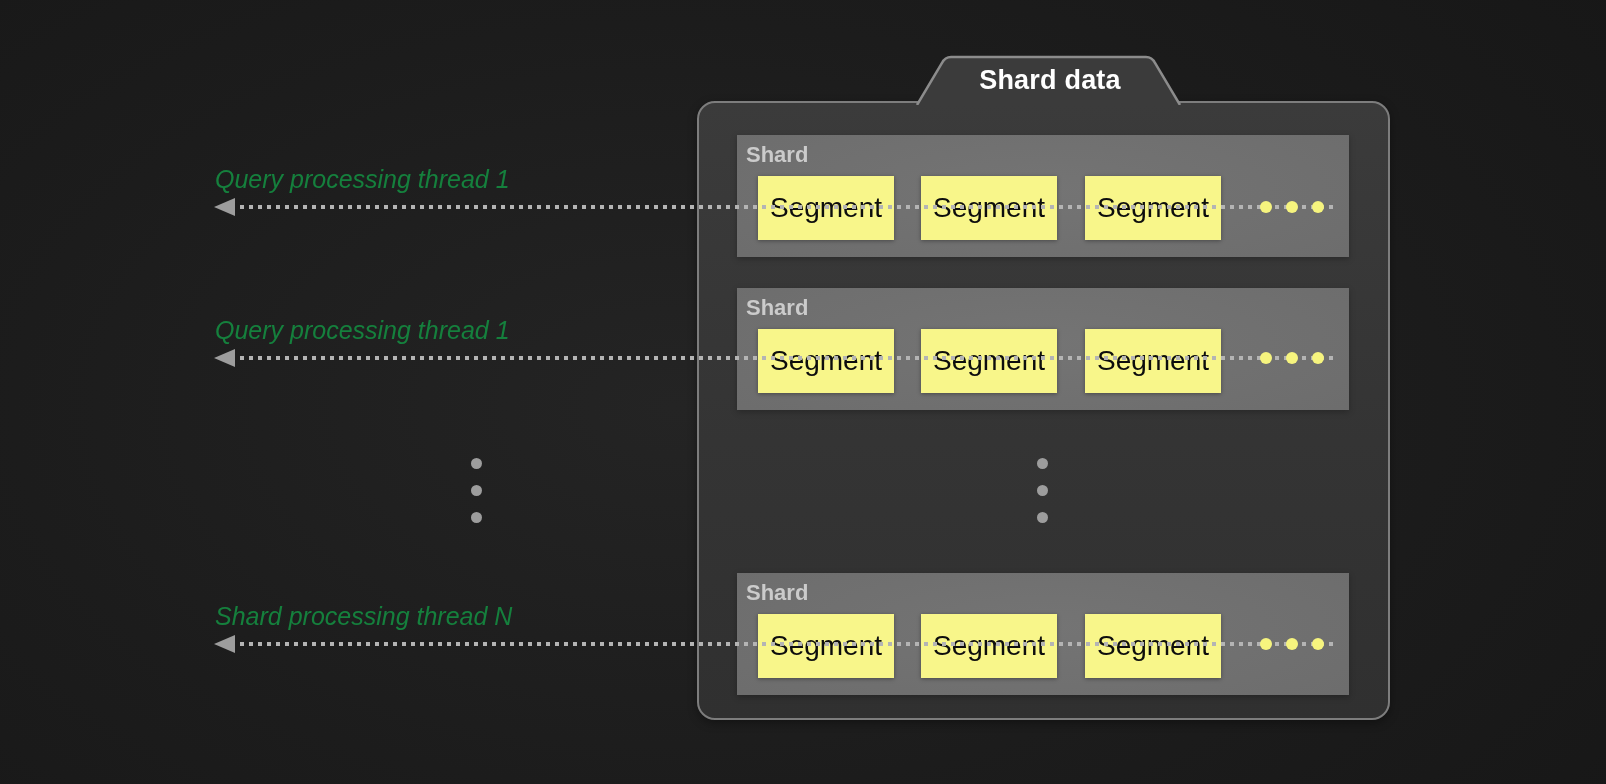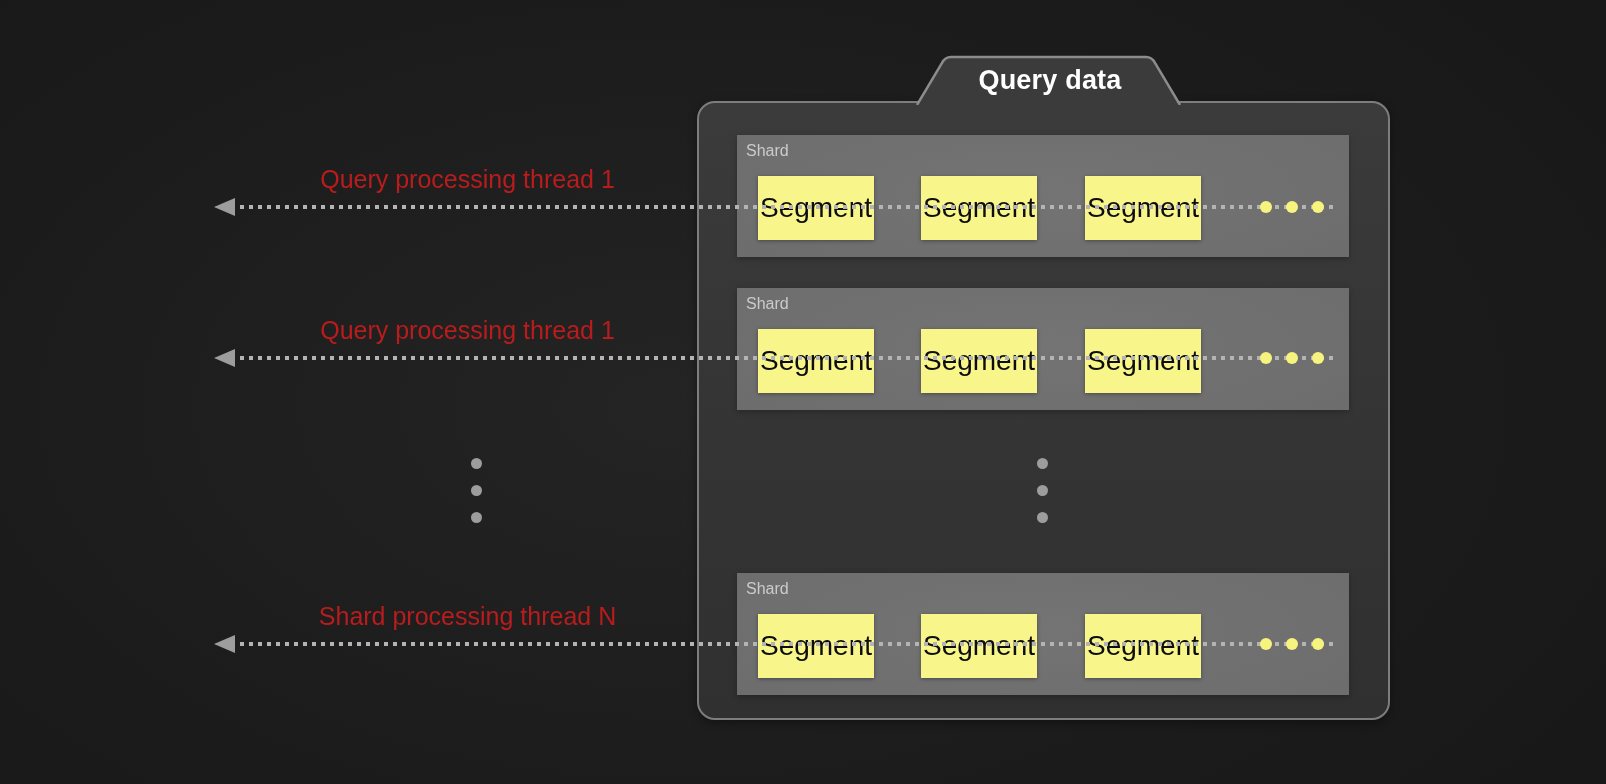--- a/index.html
+++ b/index.html
@@ -29,24 +29,24 @@
   .shard {
     left: 737px; width: 612px; height: 122px;
     background: radial-gradient(ellipse 120% 160% at 50% 45%, #747474 0%, #6c6c6c 60%, #646464 100%);
     z-index: 2; box-shadow: 0 2px 6px rgba(0,0,0,0.25);
   }
   .shard-1 { top: 135px; }
   .shard-2 { top: 288px; }
   .shard-3 { top: 573px; }
   .shard-label {
     position: absolute; left: 9px; top: 7px;
-    color: #cbcbcb; font-size: 16px; font-weight: 400;
+    color: #cbcbcb; font-size: 22px; font-weight: 700;
   }
   .segment {
-    position: absolute; top: 41px; width: 116px; height: 64px;
+    position: absolute; top: 41px; width: 136px; height: 64px;
     background: #f8f68a; color: #0d0d0d; font-size: 28px;
     display: flex; align-items: center; justify-content: center;
     z-index: 4; box-shadow: 0 1px 4px rgba(0,0,0,0.35); text-align: right;
   }
   .seg-1 { left: 21px; }
   .seg-2 { left: 184px; }
   .seg-3 { left: 348px; }
 
   
   .dotted-line {
@@ -58,22 +58,22 @@
   .line-3 { top: 642px; }
   .arrowhead {
     width: 0; height: 0; left: 214px; z-index: 3;
     border-top: 9px solid transparent; border-bottom: 9px solid transparent;
     border-right: 21px solid #9d9d9d;
   }
   .arrow-1 { top: 198px; }
   .arrow-2 { top: 349px; }
   .arrow-3 { top: 635px; }
   .thread-label {
-    left: 215px; width: 505px; height: 36px; line-height: 36px; text-align: center;
-    color: #b91c1c; font-size: 25px; z-index: 3;
+    left: 215px; width: 505px; height: 36px; line-height: 36px; 
+    color: #15803d; font-size: 25px; z-index: 3; font-style: italic;
   }
   .label-1 { top: 161px; }
   .label-2 { top: 312px; }
   .label-3 { top: 598px; }
 
   
   .yellow-dots { display: flex; gap: 14px; z-index: 5; left: 1260px; }
   .yellow-dots .dot { width: 12px; height: 12px; border-radius: 50%; background: #f6f47e; }
   .ydots-1 { top: 201px; }
   .ydots-2 { top: 352px; }
@@ -85,21 +85,21 @@
 </style>
 </head>
 <body>
 
 <div class="abs index-container"></div>
 
 <svg class="abs index-tab-svg" viewBox="0 0 290 50">
   <path d="M12,50 L37,8 Q40,2 46,2 L241,2 Q247,2 250,8 L275,50 Z" fill="#3b3b3b"></path>
   <path d="M12,50 L37,8 Q40,2 46,2 L241,2 Q247,2 250,8 L275,50" fill="none" stroke="#8c8c8c" stroke-width="2.5"></path>
 </svg>
-<div class="abs index-tab-label">Query data</div>
+<div class="abs index-tab-label">Shard data</div>
 
 <div class="abs dotted-line line-1"></div>
 <div class="abs dotted-line line-2"></div>
 <div class="abs dotted-line line-3"></div>
 <div class="abs arrowhead arrow-1"></div>
 <div class="abs arrowhead arrow-2"></div>
 <div class="abs arrowhead arrow-3"></div>
 
 <div class="abs thread-label label-1">Query processing thread 1</div>
 <div class="abs thread-label label-2">Query processing thread 1</div>

